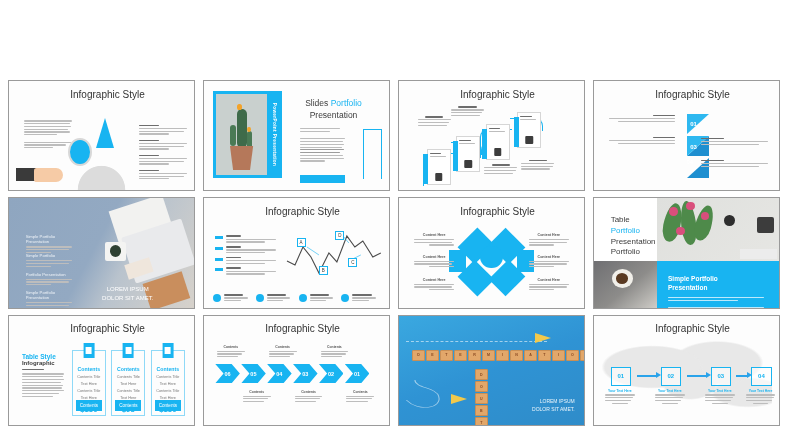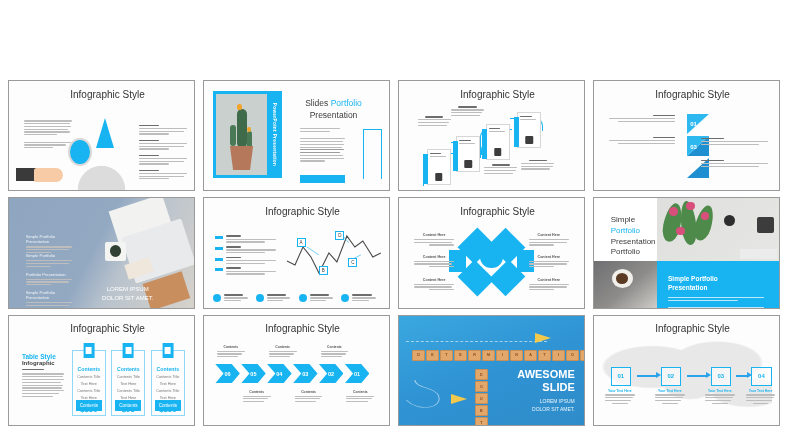--- a/index.html
+++ b/index.html
@@ -563,21 +563,21 @@
         <div class="s8-bud" style="left:24%; top:6%; width:7%; height:13%;"></div>
         <div class="s8-bud" style="left:36%; top:22%; width:7%; height:13%;"></div>
         <div class="s8-bud" style="left:16%; top:46%; width:7%; height:13%;"></div>
         <div style="position:absolute; right:4%; top:30%; width:14%; height:26%; background:#3c3c3c; border-radius:2px;"></div>
         <div style="position:absolute; left:55%; top:26%; width:9%; height:18%; background:#2e2e2e; border-radius:50%;"></div>
         <div style="position:absolute; right:2%; bottom:2%; width:30%; height:16%; background:#ececec;"></div>
       </div>
 
       <div class="s8-tl">
         <div class="s8-h">
-          <span>Simple</span><br>
+          <span>Table</span><br>
           <span class="cy">Portfolio</span><br>
           <span>Presentation</span><br>
           <span>Portfolio</span>
         </div>
         <div class="para" style="margin-top:6px">
             <div class="ln" style="width:88%"></div>
             <div class="ln" style="width:80%"></div>
             <div class="ln" style="width:44%"></div>
           </div>
       </div>
@@ -746,24 +746,20 @@
       </div>
 
       <div style="position:absolute; left:41%; top:49%; display:flex; flex-direction:column; gap:1px;">
         <div class="tile" style="position:relative; width:13px; height:11px;">D</div>
         <div class="tile" style="position:relative; width:13px; height:11px;">O</div>
         <div class="tile" style="position:relative; width:13px; height:11px;">U</div>
         <div class="tile" style="position:relative; width:13px; height:11px;">B</div>
         <div class="tile" style="position:relative; width:13px; height:11px;">T</div>
       </div>
 
-      <div class="s11-aw">
-        <span>AWESOME</span><br>
-        <span>SLIDE</span>
-      </div>
       <div class="s11-lo">
         <div>LOREM IPSUM</div>
         <div>DOLOR SIT AMET.</div>
       </div>
     </div>
 
     <div class="slide">
       <div class="s-title">Infographic Style</div>
       <div class="s12-map"></div>
 

